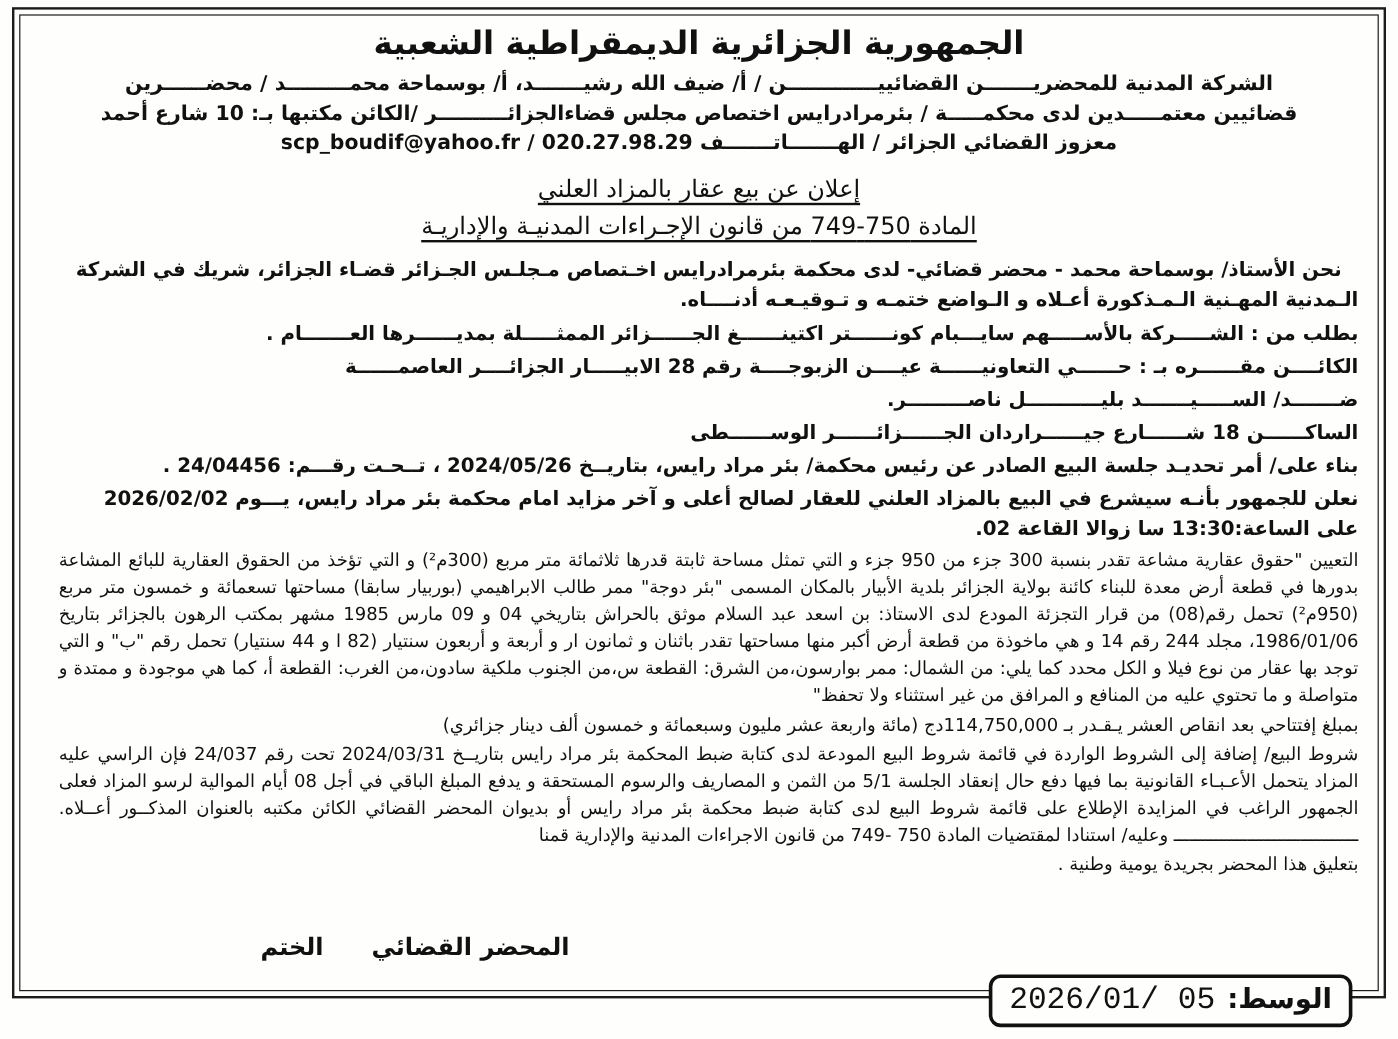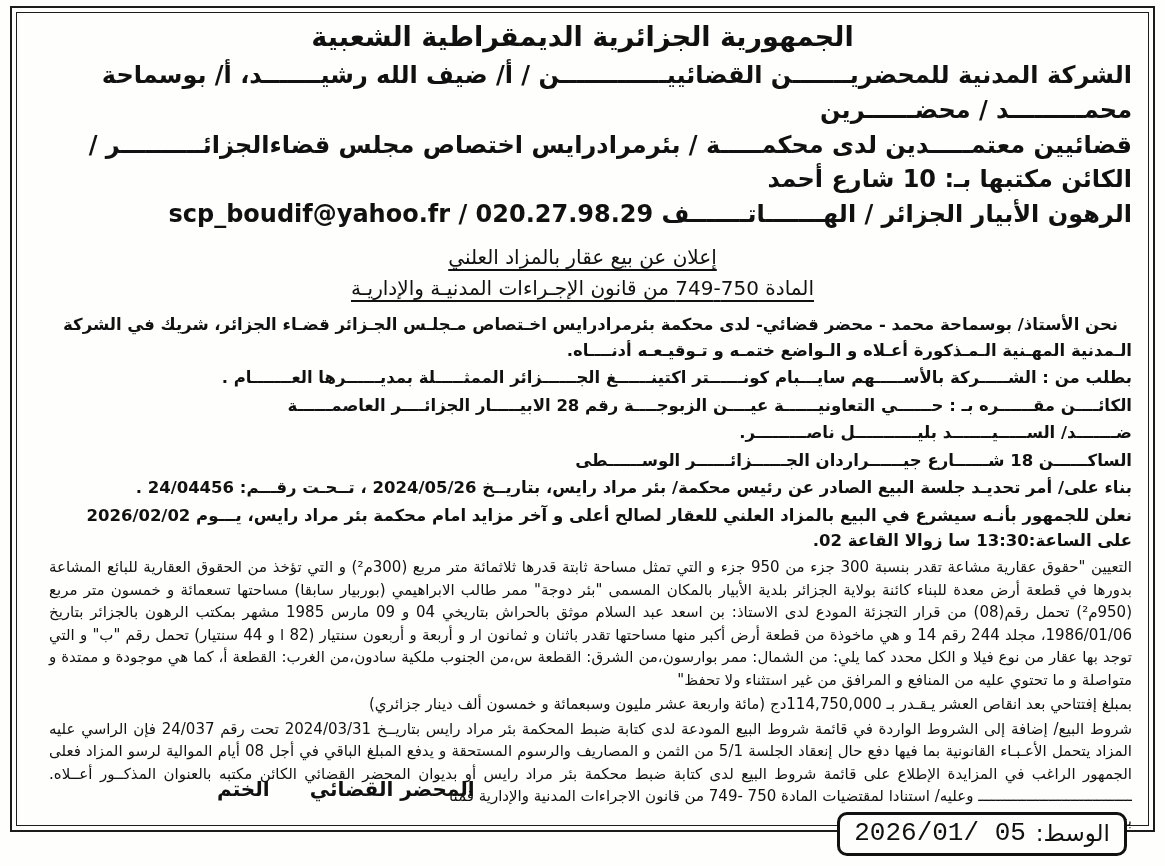--- a/index.html
+++ b/index.html
@@ -23,23 +23,23 @@
     padding:4px 16px 12px 16px;
     box-sizing:border-box;
   }
   .republic{
     text-align:center;
     font-weight:bold;
     font-size:27px;
     margin:4px 0 6px 0;
   }
   .firm-line{
-    text-align:right;
+    text-align:center;
     font-weight:bold;
-    font-size:24px;
+    font-size:17px;
     line-height:1.45;
   }
   .title-block{margin:10px 0 8px 0;}
   .title-line{
     text-align:center;
     font-weight:normal;
     font-size:20px;
     line-height:1.55;
     text-decoration:underline;
     text-underline-offset:5px;
@@ -68,40 +68,40 @@
     background:#fefefc;
     border:3px solid #111;
     border-radius:10px;
     padding:3px 14px 5px 14px;
     display:flex;
     align-items:center;
     gap:10px;
     z-index:5;
   }
   .edition-label{
-    font-weight:normal;
+    font-weight:bold;
     font-size:23px;
   }
   .edition-date{
     font-family:Liberation Mono, monospace;
     font-size:26px;
   }
 </style>
 </head>
 <body>
 
 <div class="page">
   <div class="frame-outer">
     <div class="frame-inner">
 
       <header>
         <div class="republic">الجمهورية الجزائرية الديمقراطية الشعبية</div>
         <div class="firm-line">الشركة المدنية للمحضريـــــــن القضائييـــــــــــــن / أ/ ضيف الله رشيـــــــد، أ/ بوسماحة محمـــــــــد / محضــــــرين</div>
         <div class="firm-line">قضائيين معتمـــــدين لدى محكمـــــة / بئرمرادرايس اختصاص مجلس قضاءالجزائــــــــــر /الكائن مكتبها بـ: 10 شارع أحمد</div>
-        <div class="firm-line">الرهون الأبيار الجزائر / الهـــــــاتـــــــف 020.27.98.29 / scp_boudif@yahoo.fr</div>
+        <div class="firm-line">معزوز القضائي الجزائر / الهـــــــاتـــــــف 020.27.98.29 / scp_boudif@yahoo.fr</div>
       </header>
 
       <div class="title-block">
         <div class="title-line">إعلان عن بيع عقار بالمزاد العلني</div>
         <div class="title-line">المادة 750-749 من قانون الإجـراءات المدنيـة والإداريـة</div>
       </div>
 
       <div class="body-text">
         <p class="top indent">نحن الأستاذ/  بوسماحة محمد - محضر قضائي- لدى محكمة بئرمرادرايس اخـتصاص مـجلـس الجـزائر قضـاء الجزائر، شريك في الشركة الـمدنية المهـنية الـمـذكورة أعـلاه و الـواضع ختمـه و تـوقيـعـه أدنــــاه.</p>
         <p class="top">بطلب من : الشـــــركة بالأســـــهم سايـــبام كونــــــتر اكتينــــــغ الجــــــزائر الممثـــــلة بمديــــــرها العـــــــام .</p>

